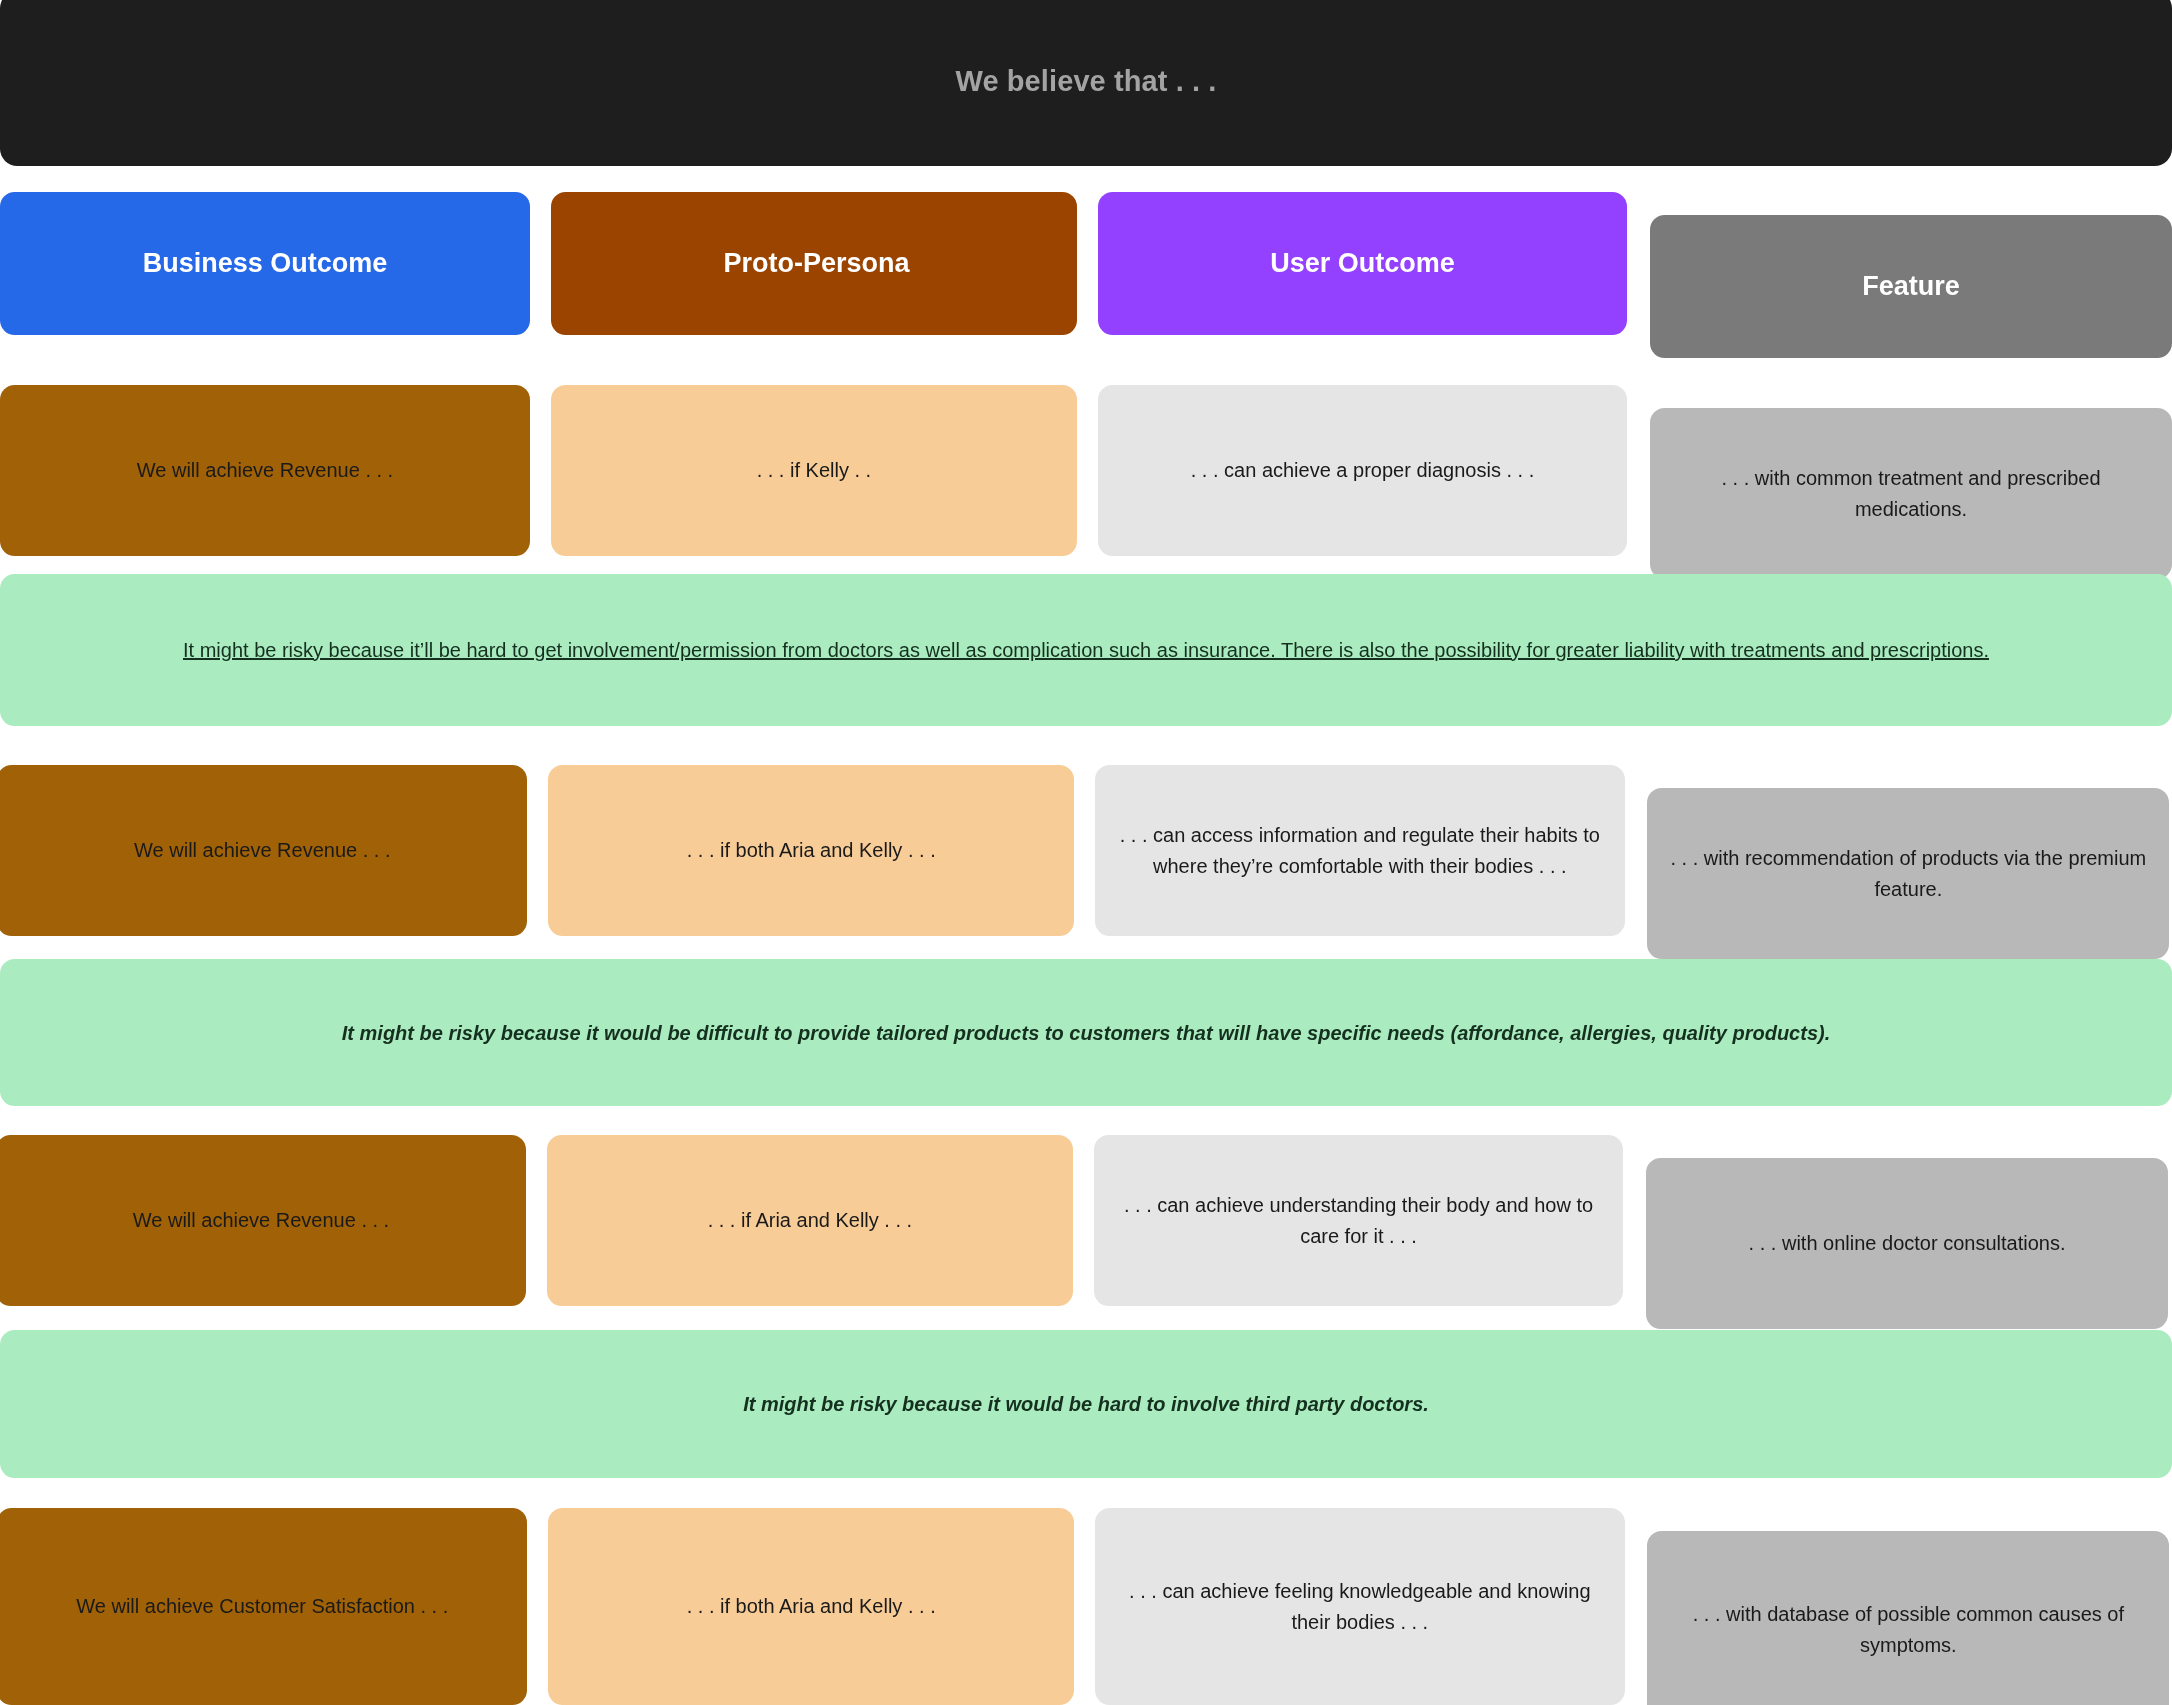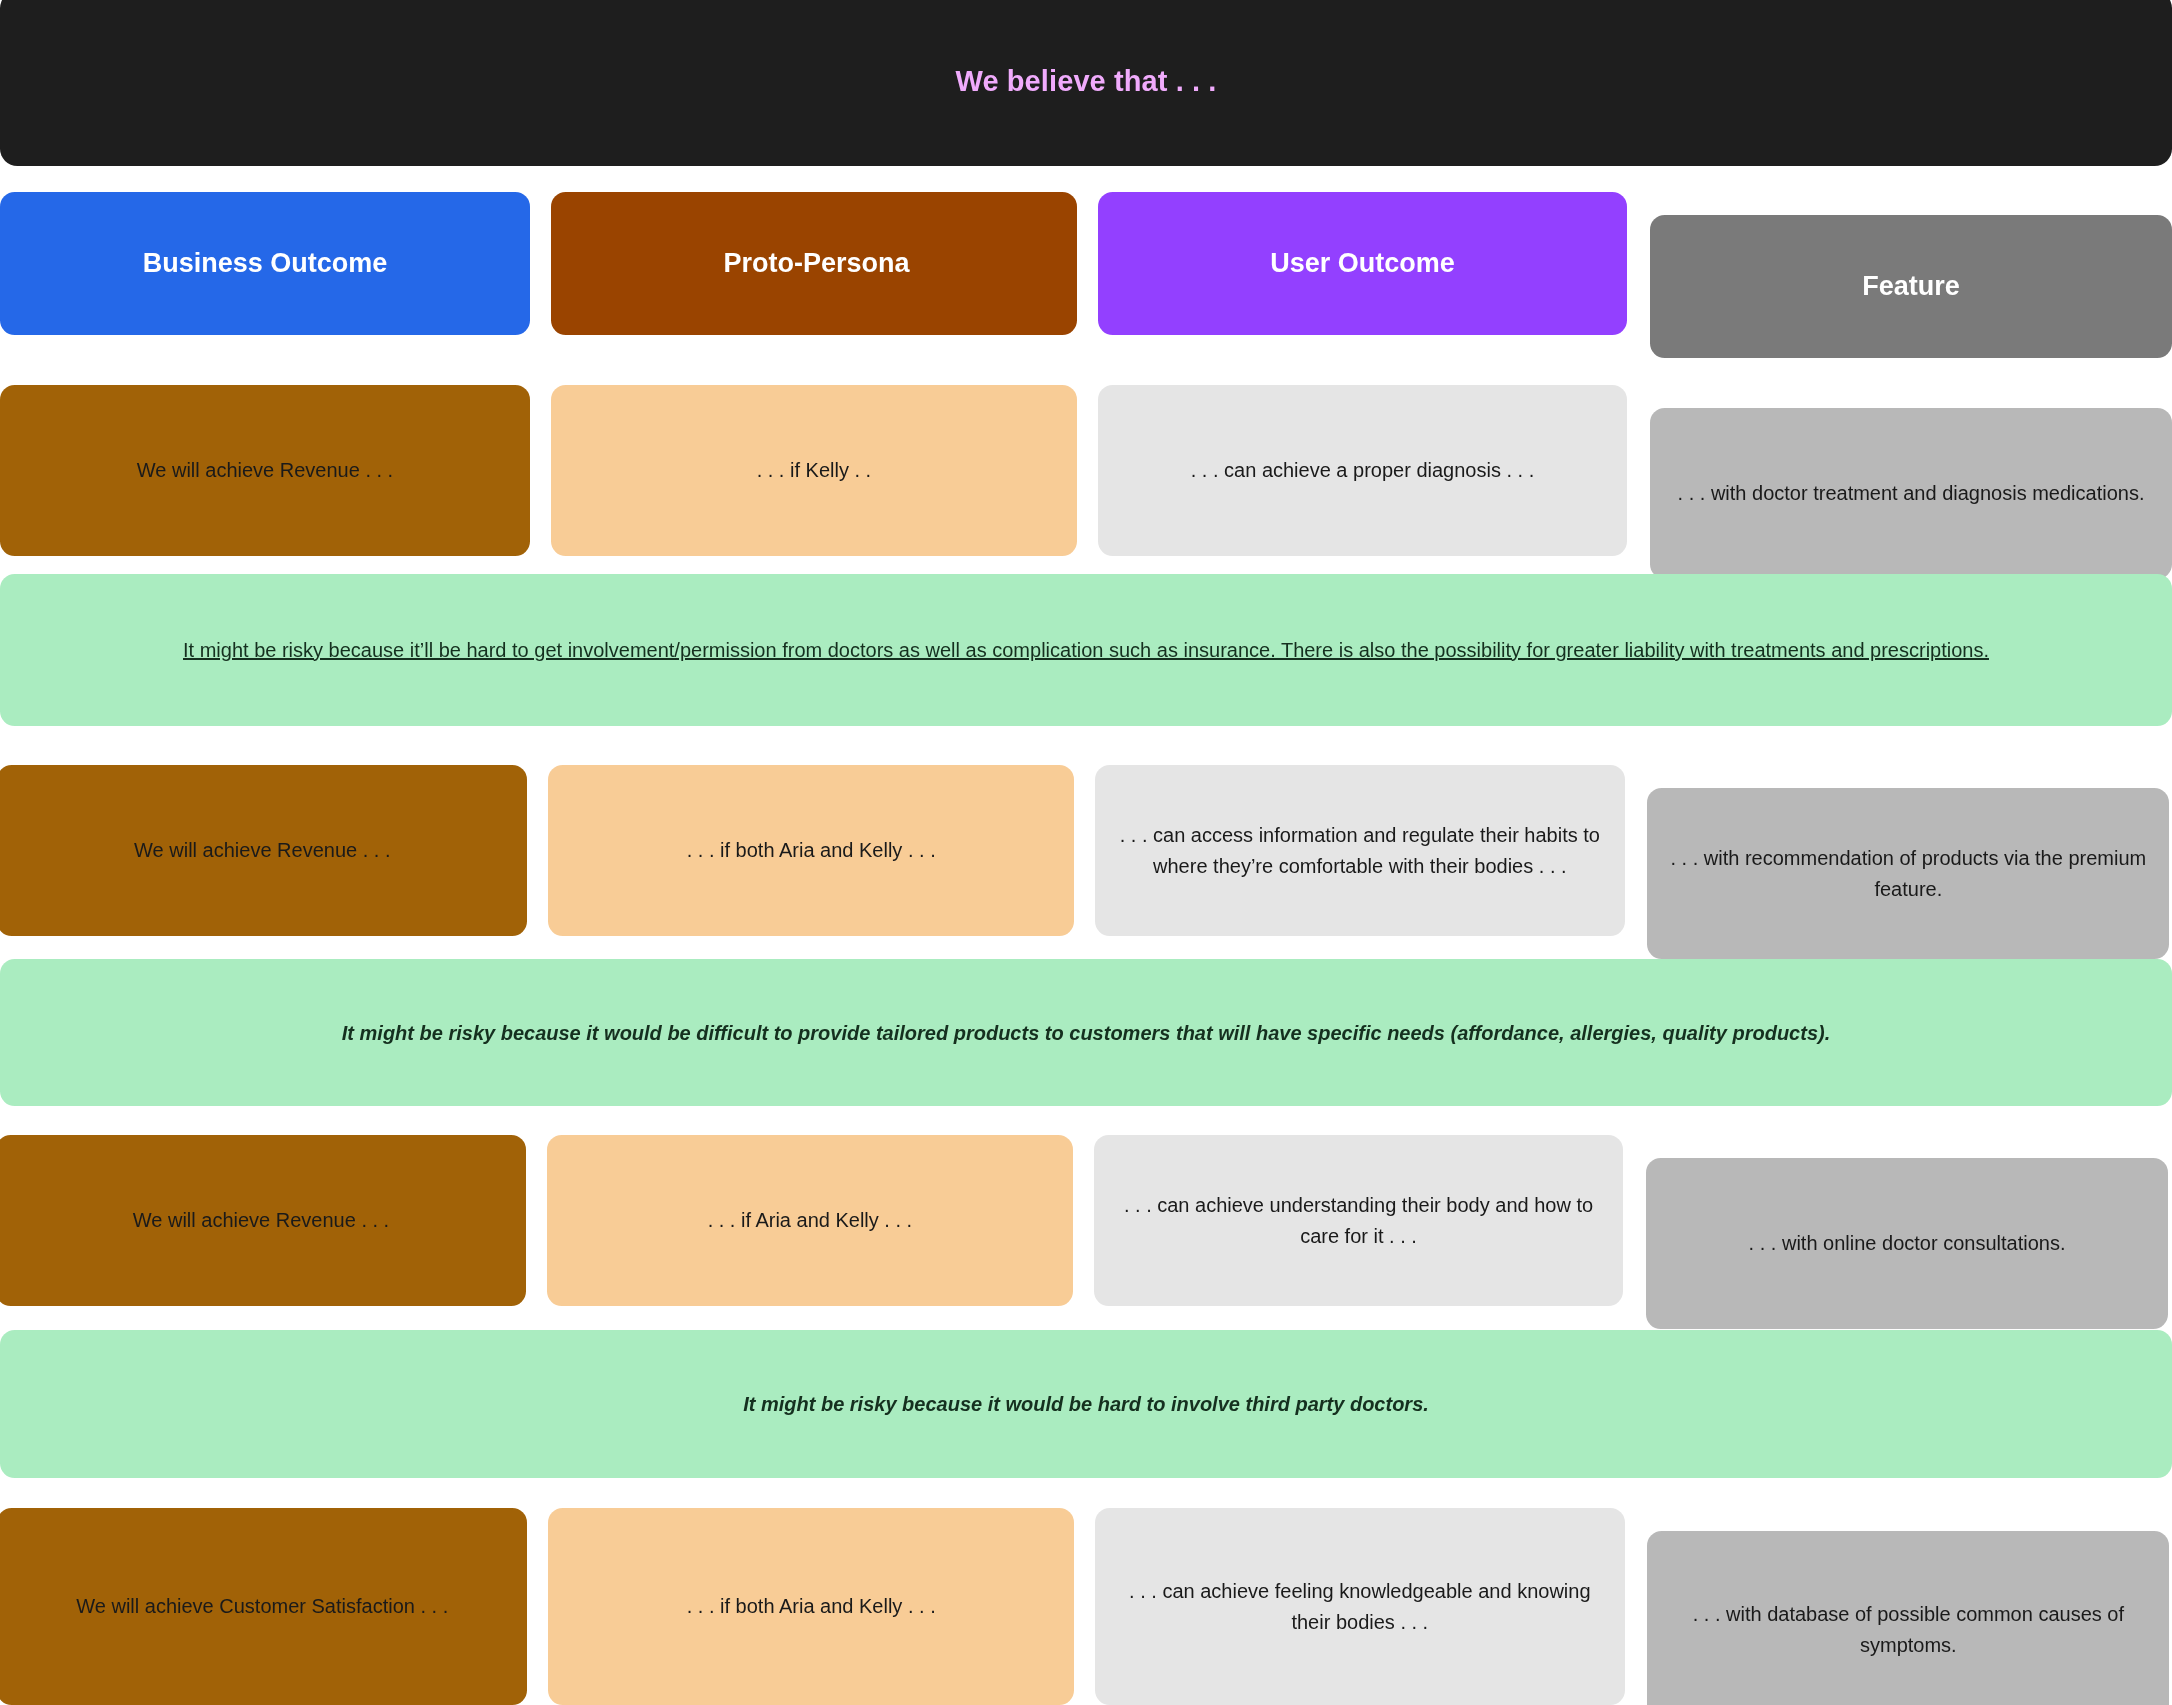--- a/index.html
+++ b/index.html
@@ -27,21 +27,21 @@
     top: -9.3px;
     width: 2172px;
     height: 175px;
     background: #1e1e1e;
     border-radius: 17.3px;
     display: flex;
     align-items: center;
     justify-content: center;
   }
   .top-banner-title {
-    color: #f0abfc;
+    color: #a3a3a3;
     font-size: 29px;
     font-weight: bold;
     letter-spacing: 0.1px;
     padding-top: 6.7px;
   }
 
   
   .card-row {
     position: absolute;
     left: 0;
@@ -138,21 +138,21 @@
     <div class="cell col-0 head-cell head-business">Business Outcome</div>
     <div class="cell col-1 head-cell head-persona">Proto-Persona</div>
     <div class="cell col-2 head-cell head-user">User Outcome</div>
     <div class="cell col-3 head-cell head-feature">Feature</div>
   </div>
 
   <div class="card-row row-1">
     <div class="cell col-0 body-cell c-business">We will achieve Revenue . . .</div>
     <div class="cell col-1 body-cell c-persona">. . . if Kelly  . .</div>
     <div class="cell col-2 body-cell c-user">. . . can achieve a proper diagnosis . . .</div>
-    <div class="cell col-3 body-cell c-feature">. . . with doctor treatment and diagnosis medications.</div>
+    <div class="cell col-3 body-cell c-feature">. . . with common treatment and prescribed medications.</div>
   </div>
 
   <div class="risk-banner risk-1">It might be risky because it’ll be hard to get involvement/permission from doctors as well as complication such as insurance. There is also the possibility for greater liability with treatments and prescriptions.</div>
 
   <div class="card-row row-2">
     <div class="cell col-0 body-cell c-business">We will achieve Revenue . . .</div>
     <div class="cell col-1 body-cell c-persona">. . . if both Aria and Kelly . . .</div>
     <div class="cell col-2 body-cell c-user">. . . can access information and regulate their habits to where they’re comfortable with their bodies . . .</div>
     <div class="cell col-3 body-cell c-feature">. . . with recommendation of products via the premium feature.</div>
   </div>

